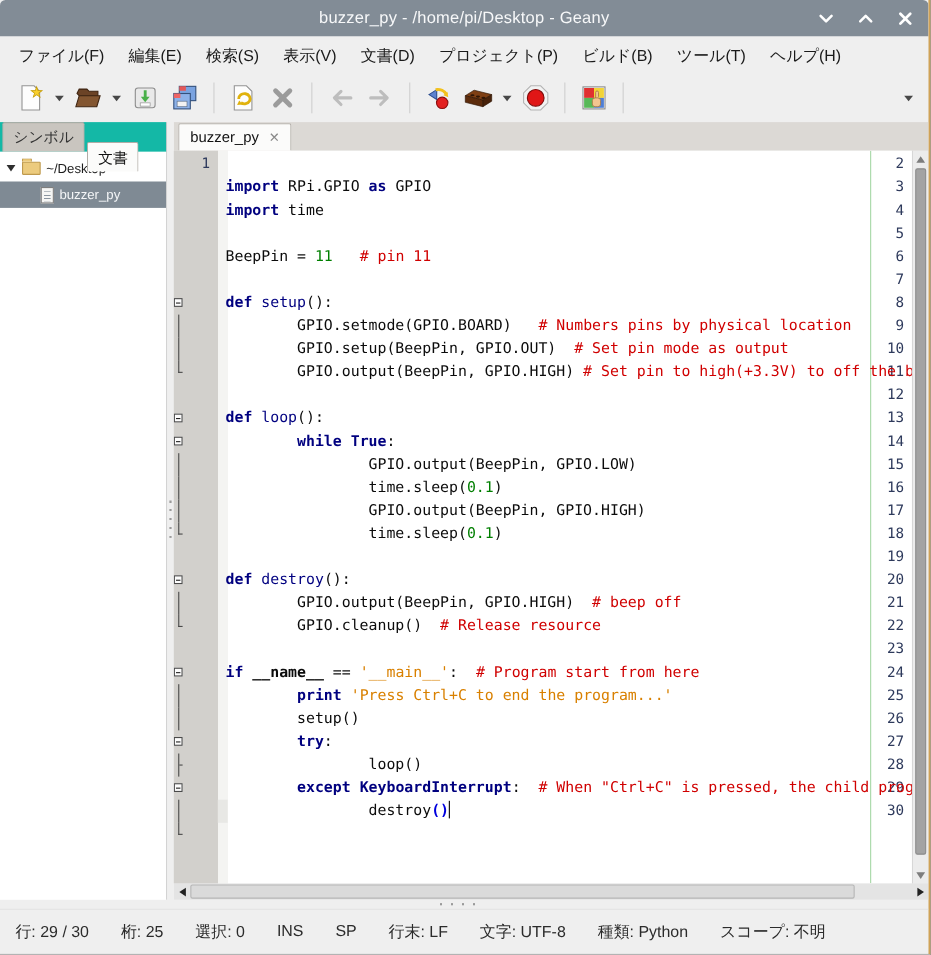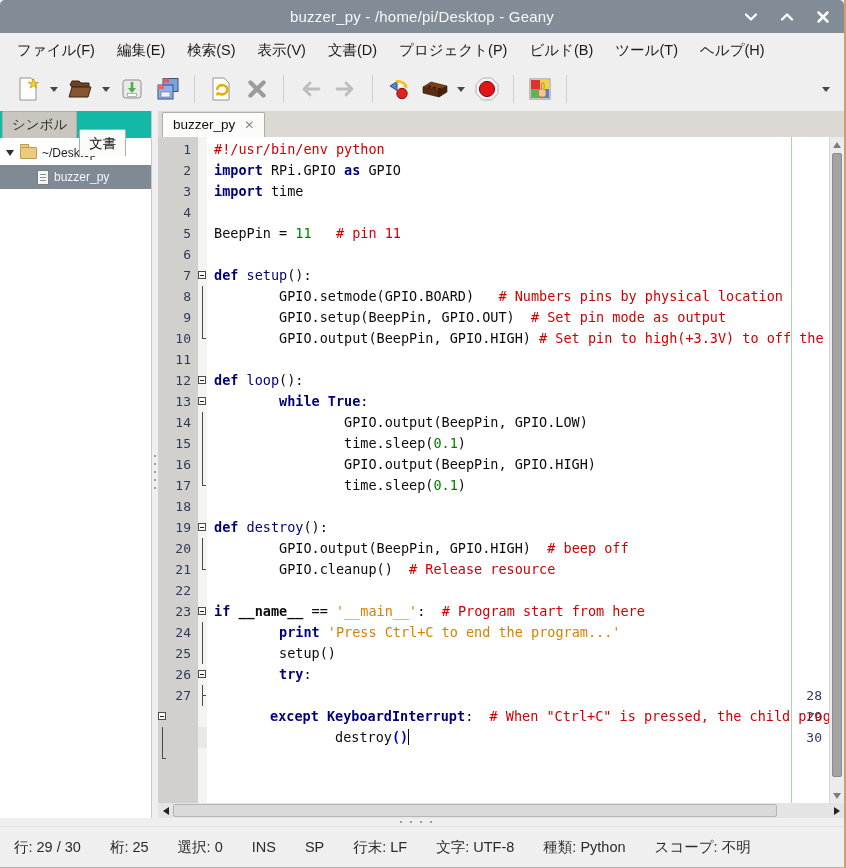--- a/index.html
+++ b/index.html
@@ -301,21 +301,20 @@
           <div class="edit-tab active">
             <span>buzzer_py</span>
             <span class="tab-close">✕</span>
           </div>
         </div>
       <div class="code-wrap">
         <div class="code-scroll" id="code-area">
             <div class="llmark"></div>
             <div class="ln-num">1</div>
             <div class="ln-fold"></div>
-            <div class="ln-code"><span class="tk-c">#!/usr/bin/env python</span></div>
             <div class="ln-num">2</div>
             <div class="ln-fold"></div>
             <div class="ln-code"><span class="tk-k">import</span><span class="tk-d"> RPi.GPIO </span><span class="tk-k">as</span><span class="tk-d"> GPIO</span></div>
             <div class="ln-num">3</div>
             <div class="ln-fold"></div>
             <div class="ln-code"><span class="tk-k">import</span><span class="tk-d"> time</span></div>
             <div class="ln-num">4</div>
             <div class="ln-fold"></div>
             <div class="ln-code"></div>
             <div class="ln-num">5</div>
@@ -415,20 +414,21 @@
             <div class="ln-code"><span class="tk-d">        setup()</span></div>
             <div class="ln-num">26</div>
             <div class="ln-fold">
               <i class="fm"></i>
             </div>
             <div class="ln-code"><span class="tk-d">        </span><span class="tk-k">try</span><span class="tk-d">:</span></div>
             <div class="ln-num">27</div>
             <div class="ln-fold">
               <i class="ft"></i>
             </div>
+            <div class="ln-code"><span class="tk-d">                loop()</span></div>
             <div class="ln-num">28</div>
             <div class="ln-fold">
               <i class="fm"></i>
             </div>
             <div class="ln-code"><span class="tk-d">        </span><span class="tk-k">except</span><span class="tk-d"> </span><span class="tk-k">KeyboardInterrupt</span><span class="tk-d">:  </span><span class="tk-c"># When "Ctrl+C" is pressed, the child program destroy() will be executed.</span></div>
             <div class="ln-num">29</div>
             <div class="ln-fold">
               <i class="fv"></i>
             </div>
             <div class="ln-code cur-line"><span class="tk-d">                destroy</span><span class="tk-b">()</span><span class="caret-cursor"></span></div>

